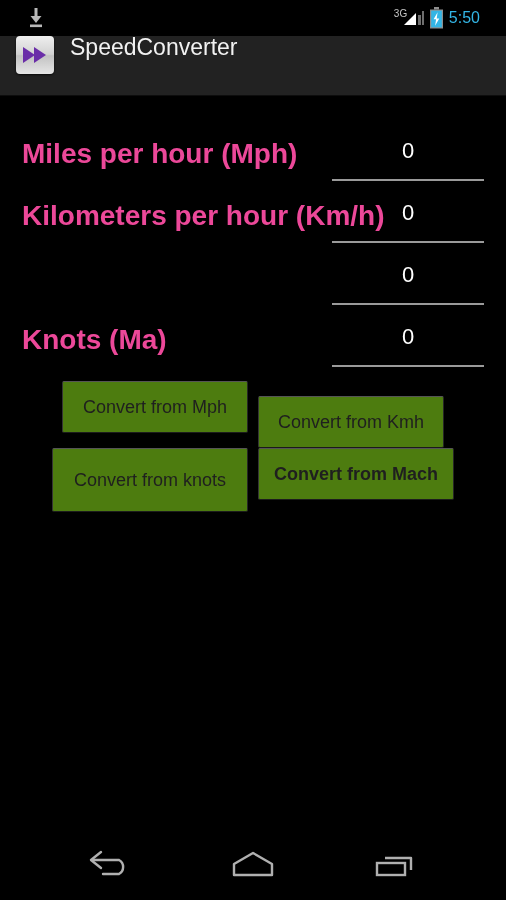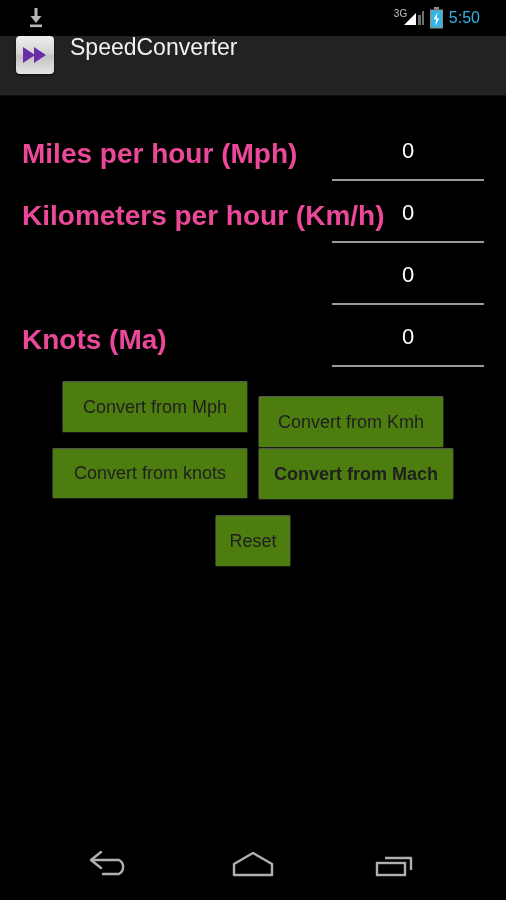--- a/index.html
+++ b/index.html
@@ -242,24 +242,23 @@
   <div class="field-row" style="top:212px;">
     <span class="field-label">Knots (Ma)</span>
     <div class="field-input">
       <span class="field-value">0</span>
     </div>
   </div>
 
   <div class="btn" style="left:62px;  top:284px; width:186px; height:52px;">Convert from Mph</div>
   <div class="btn" style="left:258px; top:284px; width:186px; height:52px;margin-top:15px;">Convert from Kmh</div>
 
-  <div class="btn" style="left:52px;  top:351px; width:196px; height:51px;">Convert from knots</div>
+  <div class="btn" style="left:52px;  top:351px; width:196px; height:64px;">Convert from knots</div>
   <div class="btn" style="left:258px; top:351px; width:196px; height:52px;font-weight:bold;">Convert from Mach</div>
 
-  <div class="btn" style="left:215px; top:418px; width:76px; height:52px;">Reset</div>
 
   <div class="nav-bar">
     <div class="nav-btn">
       <svg width="56" height="30" viewBox="0 0 56 30">
         <path d="M10 11 H36 a8 8 0 0 1 0 14 H20" fill="none" stroke="#b0b0b0" stroke-width="2.4" stroke-linecap="round"></path>
         <polyline points="18,3 8,11 18,19" fill="none" stroke="#b0b0b0" stroke-width="2.4" stroke-linecap="round" stroke-linejoin="round"></polyline>
       </svg>
     </div>
     <div class="nav-btn">
       <svg width="56" height="32" viewBox="0 0 56 32">

